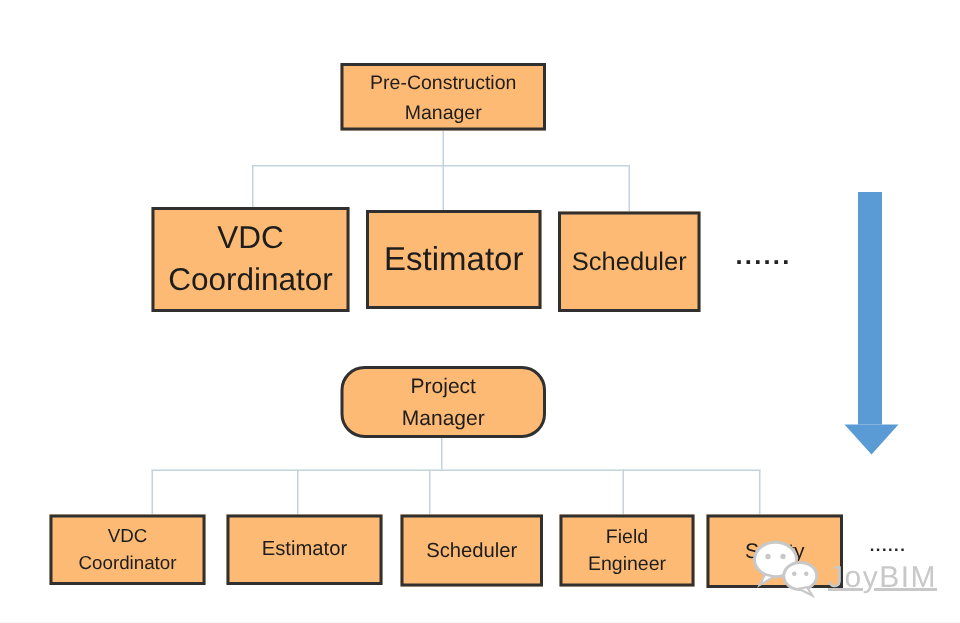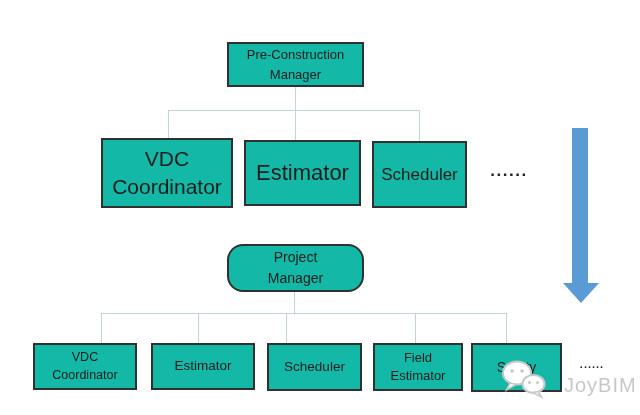--- a/index.html
+++ b/index.html
@@ -19,21 +19,21 @@
     overflow:hidden;
   }
   .line{
     position:absolute;
     background:var(--connector);
   }
   .box{
     position:absolute;
     box-sizing:border-box;
     border:2px solid var(--box-border);
-    background:#14b8a6;
+    background:#fdba74;
     color:var(--box-text);
     display:flex;
     align-items:center;
     justify-content:center;
     text-align:center;
     white-space:pre-line;
     line-height:1.4;
     z-index:2;
   }
   .b-pcm {left:227px;top:42px; width:137px;height:45px;font-size:13px;line-height:1.5;}
@@ -76,24 +76,25 @@
     left:500px;top:358px;
     display:flex;
     align-items:center;
     z-index:5;
     pointer-events:none;
   }
   .watermark .wm-text{
     color:var(--watermark);
     font-size:20px;
     letter-spacing:1px;
-    margin-left:16px;
+    margin-left:4px;
     line-height:1;
     position:relative;
     top:6px;
+    text-decoration:underline;
   }
 </style>
 </head>
 <body>
 
 <div class="stage">
 
   <div class="line" style="left:295px;top:87px;width:1px;height:23px"></div>
   <div class="line" style="left:168px;top:110px;width:252px;height:1px"></div>
   <div class="line" style="left:168px;top:110px;width:1px;height:28px"></div>
@@ -116,21 +117,21 @@
   <div class="box b-sch1">Scheduler</div>
   <div class="dots dots-l1">......</div>
 
   <div class="box b-pm">Project
 Manager</div>
   <div class="box b-vdc2">VDC
 Coordinator</div>
   <div class="box b-est2">Estimator</div>
   <div class="box b-sch2">Scheduler</div>
   <div class="box b-fe2">Field
-Estimator</div>
+Engineer</div>
   <div class="box b-saf2">Safety</div>
   <div class="dots dots-l2">......</div>
 
   <div class="arrow-shaft"></div>
   <div class="arrow-head"></div>
 
   <div class="watermark">
     <svg width="48" height="42" viewBox="0 0 48 42">
       <g fill="#ffffff" stroke="#c8c8c8" stroke-width="2">
         <ellipse cx="17" cy="15" rx="14" ry="11.5"></ellipse>

